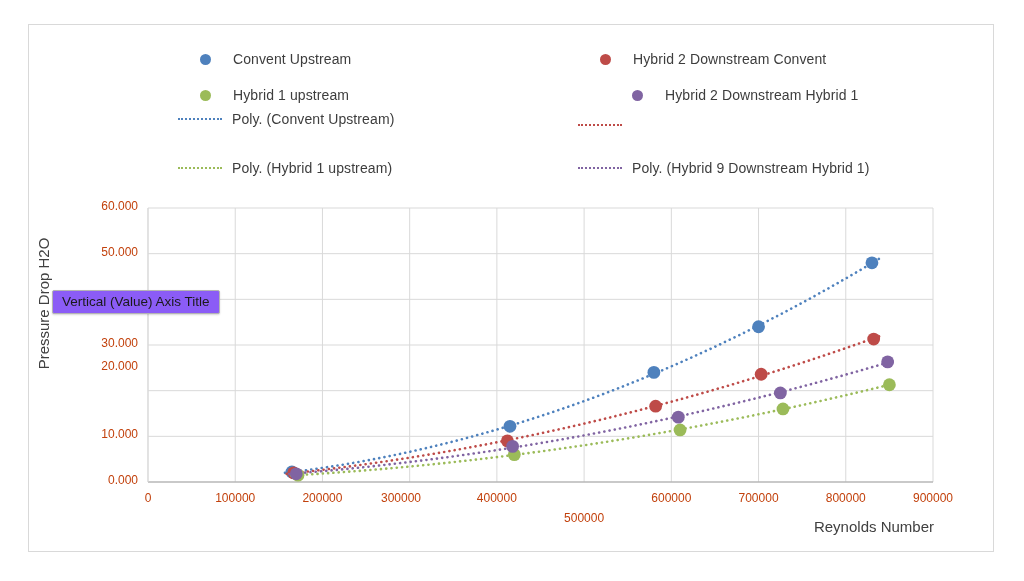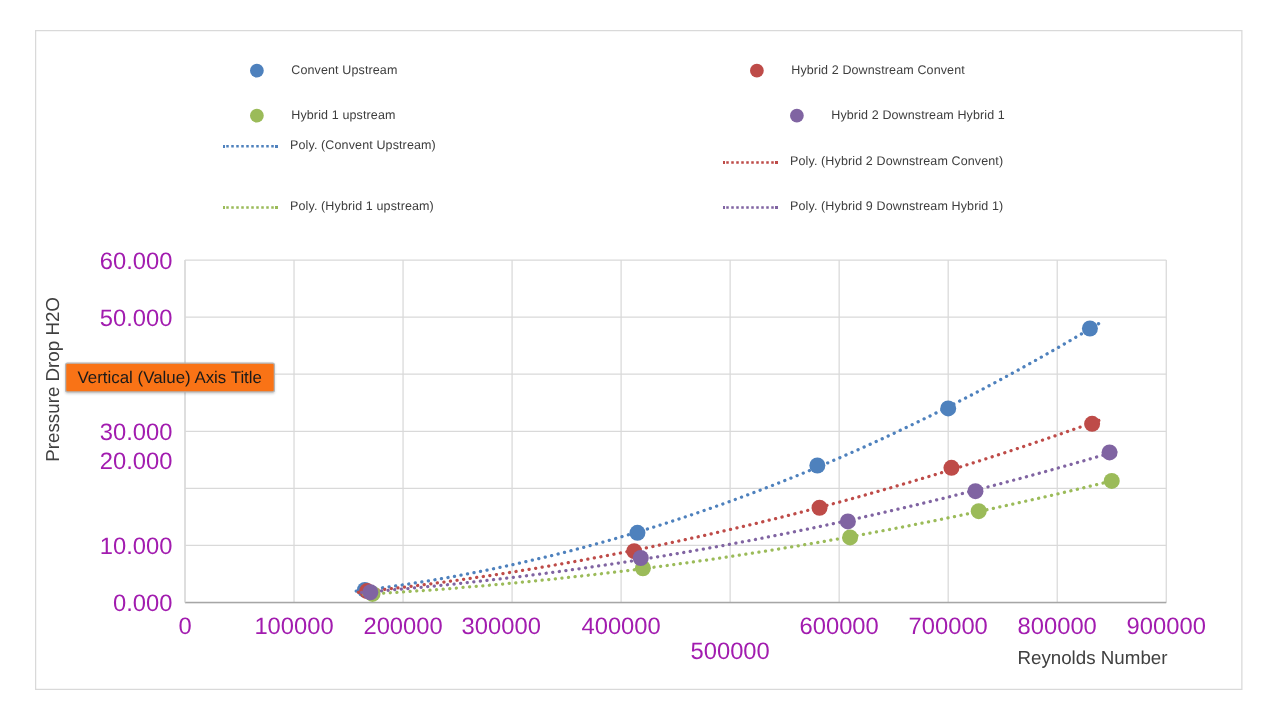--- a/index.html
+++ b/index.html
@@ -35,21 +35,21 @@
     margin-right:22px;
     flex:0 0 auto;
   }
   .legend-dashline{
     width:44px;height:0;
     margin-right:10px;
     flex:0 0 auto;
     border-top:2px dotted #4E81BD;
   }
   .legend-label{
-    font-size:10px;
+    font-size:14px;
     color:#3d3d3d;
     letter-spacing:0.1px;
   }
   
   #plot-wrap{
     position:absolute;
     left:0;top:0;width:1024px;height:581px;
     pointer-events:none;
   }
   #plot-svg{position:absolute;left:0;top:0;}
@@ -71,33 +71,33 @@
     width:786px;
     text-align:right;
     font-size:15px;
     color:#404040;
   }
   
   #axis-tooltip{
     position:absolute;
     left:52px; top:290px;
     padding:3px 9px 4px 9px;
-    background:#f97316;
+    background:#8b5cf6;
     border:1px solid #b4b4b4;
     border-radius:2px;
     font-size:13.5px;
     color:#1a1a1a;
     box-shadow:0 1px 2px rgba(0,0,0,0.16);
     white-space:nowrap;
     z-index:50;
   }
   .tick-label{
     position:absolute;
-    font-size:19px;
-    color:#a21caf;
+    font-size:12px;
+    color:#c2410c;
     white-space:nowrap;
   }
   .ytick{ text-align:right; }
   .xtick{ text-align:center; }
 </style>
 </head>
 <body>
 
 <div id="chart-frame"></div>
 
@@ -123,21 +123,20 @@
     <span class="legend-label">Hybrid 2 Downstream Hybrid 1</span>
   </div>
 
   <div class="legend-row" style="left:18px;  top:69px;">
     <span class="legend-dashline" style="border-top-color:#4E81BD"></span>
     <span class="legend-label">Poly.  (Convent Upstream)</span>
   </div>
 
   <div class="legend-row" style="left:418px; top:82px;">
     <span class="legend-dashline" style="border-top-color:#BE4B48"></span>
-    <span class="legend-label">Poly.  (Hybrid 2 Downstream Convent)</span>
   </div>
 
   <div class="legend-row" style="left:18px;  top:118px;">
     <span class="legend-dashline" style="border-top-color:#9BBB59"></span>
     <span class="legend-label">Poly.  (Hybrid 1 upstream)</span>
   </div>
 
   <div class="legend-row" style="left:418px; top:118px;">
     <span class="legend-dashline" style="border-top-color:#8064A2"></span>
     <span class="legend-label">Poly.  (Hybrid 9 Downstream Hybrid 1)</span>

